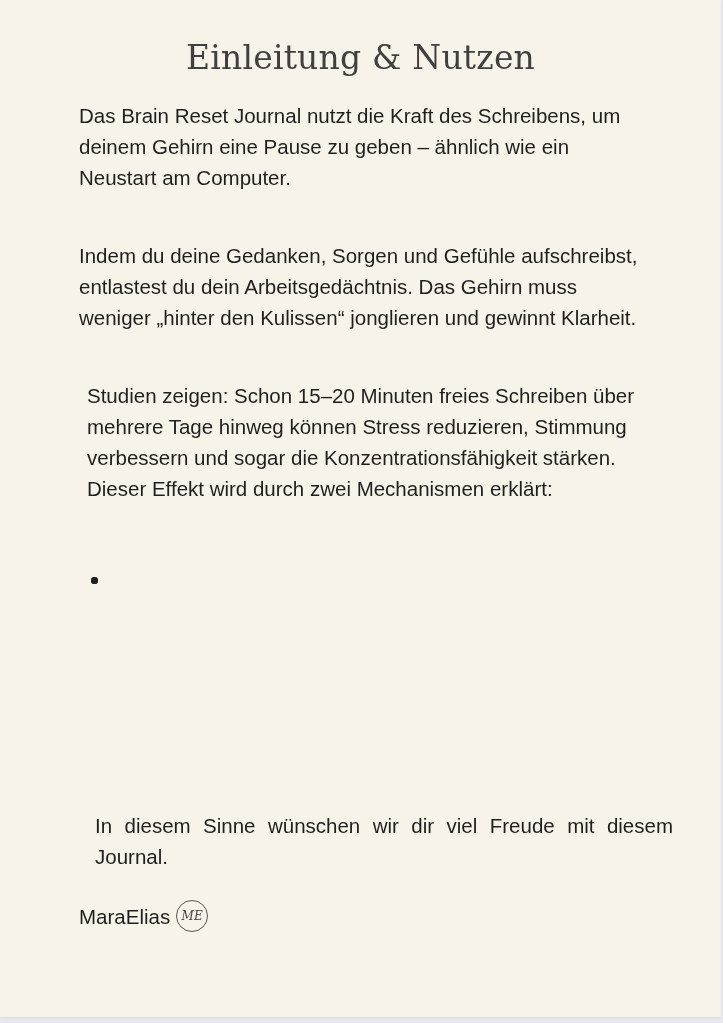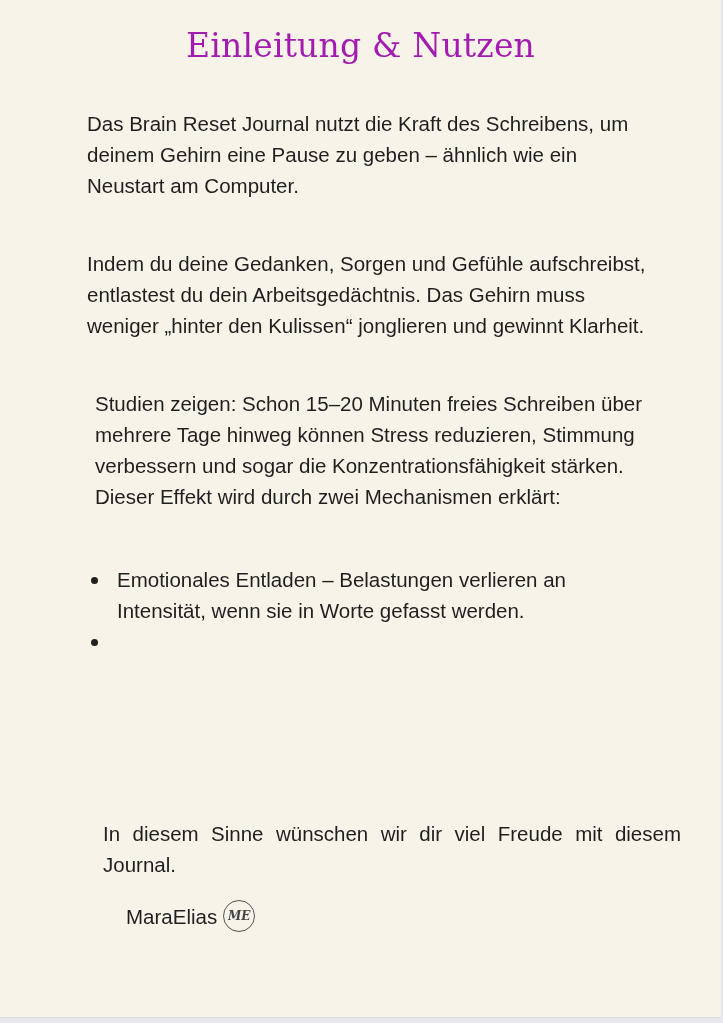--- a/index.html
+++ b/index.html
@@ -18,42 +18,42 @@
       left: 0;
       top: 0;
       width: 721px;
       height: 1017px;
       background: #f8f3e8;
       box-shadow: 0 1px 2px rgba(0,0,0,0.06);
     }
     .title {
       position: absolute;
       left: 0;
-      top: 26px;
+      top: 38px;
       width: 721px;
       text-align: center;
       font-family: "DejaVu Serif", "Liberation Serif", serif;
       font-size: 33px;
       letter-spacing: 0.2px;
-      color: #a21caf;
+      color: #404040;
       margin: 0;
       font-weight: normal;
     }
     .content {
       position: absolute;
       left: 79px;
       top: 100px;
       width: 570px;
       font-family: "Liberation Sans", "DejaVu Sans", sans-serif;
       font-size: 20.5px;
       line-height: 31px;
       color: #1f1f1f;
     }
     .content p {
-      margin: 8px;
+      margin: 0;
     }
     .p1 { position: absolute; top: 0; left: 0; width: 570px; }
     .p2 { position: absolute; top: 140px; left: 0; width: 570px; }
     .p3 { position: absolute; top: 280px; left: 8px; width: 570px; }
     .bullets {
       position: absolute;
       top: 464px;
       left: 0;
       width: 580px;
       margin: 0;
@@ -86,53 +86,50 @@
       top: 800px;
       left: 0;
       display: flex;
       align-items: center;
       gap: 6px;
     }
     .sig-name {
       font-family: "Liberation Sans", "DejaVu Sans", sans-serif;
       font-size: 20.5px;
       color: #1f1f1f;
-      margin-left: 47px;
     }
     .monogram {
       width: 32px;
       height: 32px;
       border: 1.3px solid #555;
       border-radius: 50%;
       display: flex;
       align-items: center;
       justify-content: center;
       font-family: "DejaVu Serif", "Liberation Serif", serif;
       font-style: italic;
       font-size: 12px;
       color: #444;
       box-sizing: border-box;
-      font-weight: bold;
     }
   </style>
 </head>
 <body>
 
 <div class="page">
   <h1 class="title">Einleitung &amp; Nutzen</h1>
 
   <div class="content">
     <p class="p1">Das Brain Reset Journal nutzt die Kraft des Schreibens, um deinem Gehirn eine Pause zu geben – ähnlich wie ein Neustart am Computer.</p>
     <p class="p2">Indem du deine Gedanken, Sorgen und Gefühle aufschreibst, entlastest du dein Arbeitsgedächtnis. Das Gehirn muss weniger „hinter den Kulissen“ jonglieren und gewinnt Klarheit.</p>
     <p class="p3">Studien zeigen: Schon 15–20 Minuten freies Schreiben über mehrere Tage hinweg können Stress reduzieren, Stimmung verbessern und sogar die Konzentrationsfähigkeit stärken. Dieser Effekt wird durch zwei Mechanismen erklärt:</p>
 
     <ul class="bullets">
       <li>
         <span class="bullet-dot"></span>
-        <span>Emotionales Entladen – Belastungen verlieren an Intensität, wenn sie in Worte gefasst werden.</span>
       </li>
       <li>
         <span class="bullet-dot"></span>
       </li>
     </ul>
 
     <p class="p4">In diesem Sinne wünschen wir dir viel Freude mit diesem Journal.</p>
 
     <div class="signature">
       <span class="sig-name">MaraElias</span>

